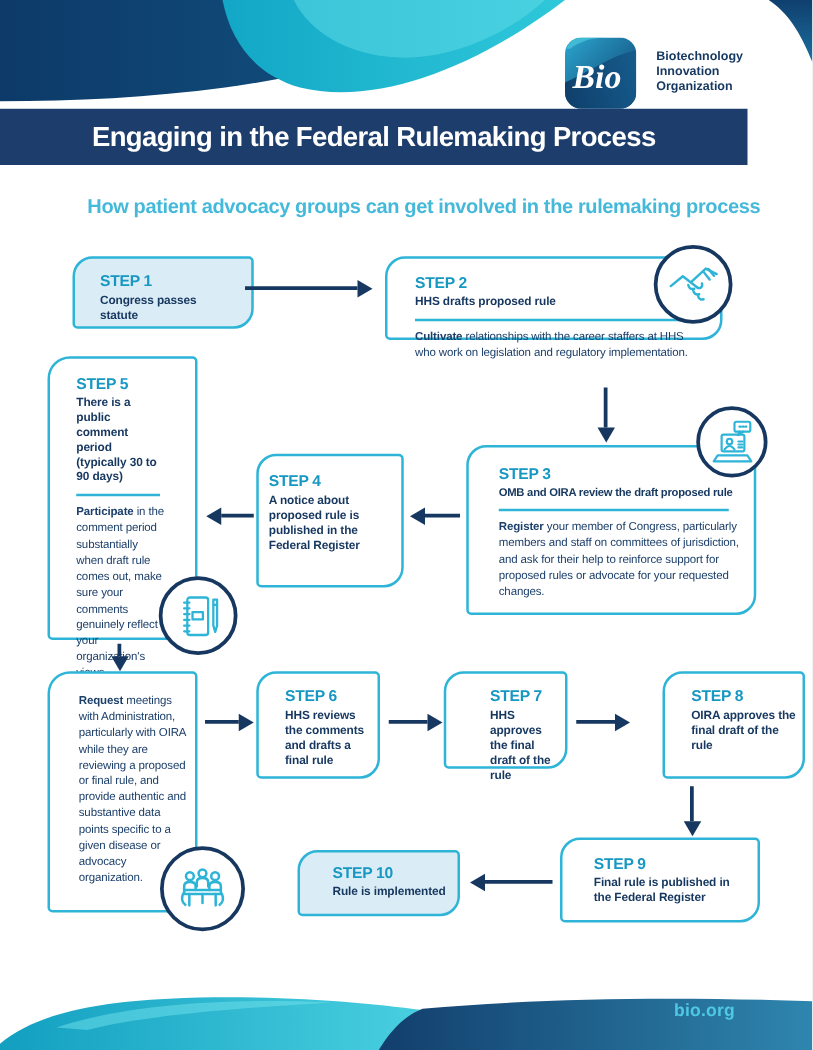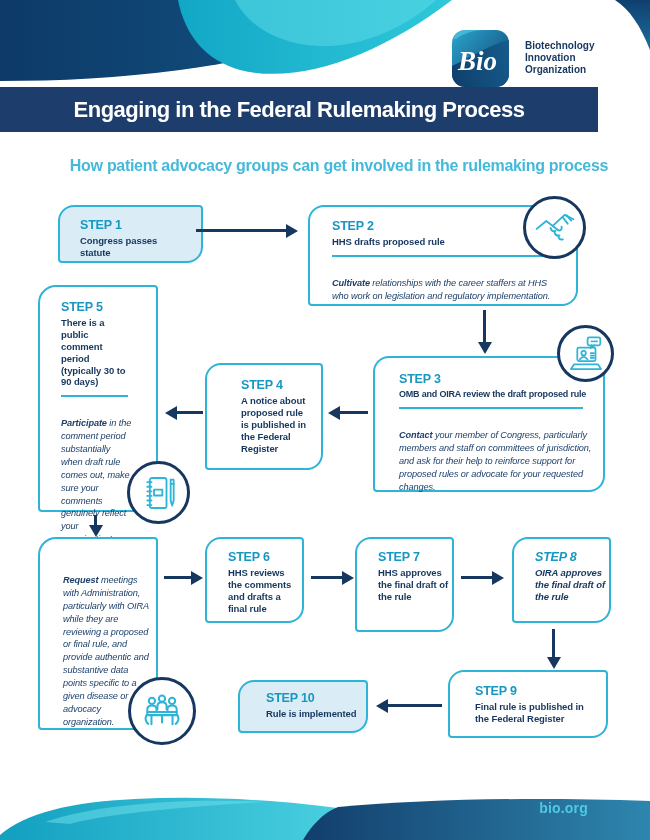--- a/index.html
+++ b/index.html
@@ -26,21 +26,21 @@
 
   
   .box{position:absolute;background:#ffffff;border:2px solid #2db4d7;
        border-radius:16px 4px 16px 4px;box-sizing:border-box;z-index:1;}
   .box.fill{background:#daecf5;}
   .box.tall{border-radius:18px 4px 18px 4px;}
   .step-label{font-weight:bold;color:#1798c2;font-size:12.5px;letter-spacing:-0.2px;margin:0 0 3px 0;}
   .step-title{font-weight:bold;color:#16375f;font-size:9.5px;line-height:1.25;letter-spacing:-0.1px;}
   .step-title.nowrap{font-size:9px;white-space:nowrap;letter-spacing:-0.2px;}
   .divider{border:none;border-top:2px solid #2db4d7;width:95%;margin:7px 0 6px 0;}
-  .tip{font-style:italic;color:#1c3f6b;font-size:9.2px;line-height:1.4;letter-spacing:-0.1px;margin-top:20px;}
+  .tip{color:#1c3f6b;font-size:9.2px;line-height:1.4;letter-spacing:-0.1px;}
   .tip b{font-weight:bold;}
 
   
   .h-arr{position:absolute;height:3px;background:#16375f;z-index:2;}
   .h-arr.to-r::after{content:"";position:absolute;left:100%;top:50%;transform:translateY(-50%);
      border-left:12px solid #16375f;border-top:7px solid transparent;border-bottom:7px solid transparent;}
   .h-arr.to-l::before{content:"";position:absolute;right:100%;top:50%;transform:translateY(-50%);
      border-right:12px solid #16375f;border-top:7px solid transparent;border-bottom:7px solid transparent;}
   .v-arr{position:absolute;width:3px;background:#16375f;z-index:2;}
   .v-arr.to-d::after{content:"";position:absolute;top:100%;left:50%;transform:translateX(-50%);
@@ -104,61 +104,61 @@
   <div class="banner">
     <h1>Engaging in the Federal Rulemaking Process</h1>
   </div>
   <div class="subtitle">How patient advocacy groups can get involved in the rulemaking process</div>
 
   <div class="box fill" style="left:38px;top:205px;width:145px;height:58px;padding:11px 25px 0 20px;margin-left:20px;">
     <div class="step-label">STEP 1</div>
     <div class="step-title">Congress passes statute</div>
   </div>
 
-  <div class="box" style="left:308px;top:205px;width:270px;height:101px;padding:12px 14px 0 22px;">
+  <div class="box" style="left:308px;top:205px;width:270px;height:67px;padding:12px 14px 0 22px;">
     <div class="step-label">STEP 2</div>
     <div class="step-title">HHS drafts proposed rule</div>
     <hr class="divider">
     <div class="tip"><b>Cultivate</b><span> relationships with the career staffers at HHS who work on legislation and regulatory implementation.</span></div>
   </div>
 
   <div class="box" style="left:373px;top:356px;width:232px;height:136px;padding:14px 10px 0 24px;">
     <div class="step-label">STEP 3</div>
     <div class="step-title nowrap">OMB and OIRA review the draft proposed rule</div>
     <hr class="divider">
-    <div class="tip"><b>Contact</b><span> your member of Congress, particularly members and staff on committees of jurisdiction, and ask for their help to reinforce support for proposed rules or advocate for your requested changes.</span></div>
-  </div>
-
-  <div class="box" style="left:205px;top:363px;width:118px;height:107px;padding:13px 8px 0 34px;">
+    <div class="tip"><b>Register</b><span> your member of Congress, particularly members and staff on committees of jurisdiction, and ask for their help to reinforce support for proposed rules or advocate for your requested changes.</span></div>
+  </div>
+
+  <div class="box" style="left:205px;top:363px;width:118px;height:107px;padding:13px 8px 0 8px;">
     <div class="step-label">STEP 4</div>
     <div class="step-title">A notice about proposed rule is published in the Federal Register</div>
   </div>
 
   <div class="box tall" style="left:38px;top:285px;width:120px;height:227px;padding:13px 24px 0 21px;">
     <div class="step-label">STEP 5</div>
     <div class="step-title">There is a public comment period (typically 30 to 90 days)</div>
     <hr class="divider">
     <div class="tip"><b>Participate</b><span> in the comment period substantially when draft rule comes out, make sure your comments genuinely reflect your organization's views.</span></div>
   </div>
 
   <div class="box tall" style="left:38px;top:537px;width:120px;height:193px;padding:15px 6px 0 23px;">
     <div class="tip"><b>Request</b><span> meetings with Administration, particularly with OIRA while they are reviewing a proposed or final rule, and provide authentic and substantive data points specific to a given disease or advocacy organization.</span></div>
   </div>
 
   <div class="box" style="left:205px;top:537px;width:99px;height:86px;padding:11px 4px 0 21px;">
     <div class="step-label">STEP 6</div>
     <div class="step-title">HHS reviews the comments and drafts a final rule</div>
   </div>
 
-  <div class="box" style="left:355px;top:537px;width:99px;height:95px;padding:11px 4px 0 21px;">
+  <div class="box" style="left:355px;top:537px;width:99px;height:78px;padding:11px 4px 0 35px;">
     <div class="step-label">STEP 7</div>
     <div class="step-title">HHS approves the final draft of the rule</div>
   </div>
 
-  <div class="box" style="left:512px;top:537px;width:99px;height:86px;padding:11px 4px 0 21px;font-style:italic;">
+  <div class="box" style="left:530px;top:537px;width:114px;height:86px;padding:11px 4px 0 21px;">
     <div class="step-label">STEP 8</div>
     <div class="step-title">OIRA approves the final draft of the rule</div>
   </div>
 
   <div class="box" style="left:448px;top:670px;width:160px;height:68px;padding:12px 8px 0 25px;">
     <div class="step-label">STEP 9</div>
     <div class="step-title">Final rule is published in the Federal Register</div>
   </div>
 
   <div class="box fill" style="left:238px;top:680px;width:130px;height:53px;padding:9px 6px 0 26px;">

